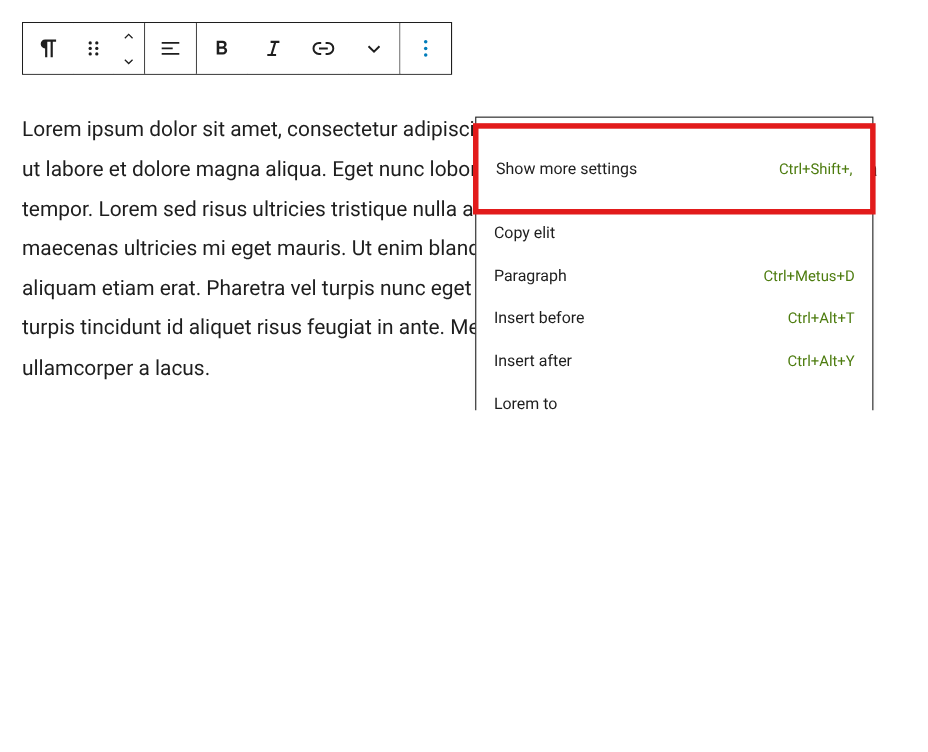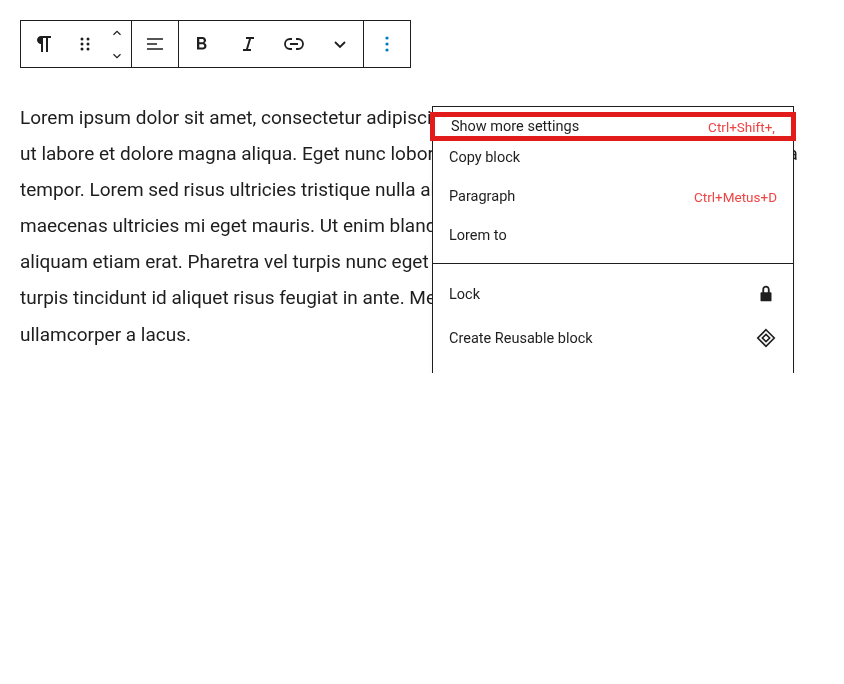--- a/index.html
+++ b/index.html
@@ -87,37 +87,37 @@
     .menu-item {
       display: flex;
       justify-content: space-between;
       align-items: center;
       padding: 11px 16px;
       cursor: pointer;
       font-size: 14.5px;
       color: #1e1e1e;
     }
     .menu-item .shortcut {
-      color: #ef4444;
+      color: #4d7c0f;
       font-size: 13.5px;
     }
     .menu-item .icon-right {
       display: flex;
       align-items: center;
     }
     .menu-item .icon-right svg {
       width: 22px;
       height: 22px;
     }
     .highlight-box {
       border: 5px solid #e21b1b;
       margin: -3px;
     }
     .highlight-box .menu-item {
-      padding: 1px 16px;
+      padding: 28px 16px;
       text-align: right;
     }
   </style>
 </head>
 <body>
 
 <div class="toolbar">
   <div class="toolbar-group">
     <button class="toolbar-btn">
       <svg viewBox="0 0 24 24">
@@ -191,28 +191,36 @@
 
 <div class="dropdown-menu">
   <div class="menu-section">
     <div class="highlight-box">
       <div class="menu-item">
         <span>Show more settings</span>
         <span class="shortcut">Ctrl+Shift+,</span>
       </div>
     </div>
     <div class="menu-item">
-      <span>Copy block</span>
+      <span>Copy elit</span>
       <span class="shortcut"></span>
     </div>
     <div class="menu-item">
       <span>Paragraph</span>
       <span class="shortcut">Ctrl+Metus+D</span>
     </div>
     <div class="menu-item">
+      <span>Insert before</span>
+      <span class="shortcut">Ctrl+Alt+T</span>
+    </div>
+    <div class="menu-item">
+      <span>Insert after</span>
+      <span class="shortcut">Ctrl+Alt+Y</span>
+    </div>
+    <div class="menu-item">
       <span>Lorem to</span>
       <span class="shortcut"></span>
     </div>
   </div>
   <div class="menu-section">
     <div class="menu-item">
       <span>Lock</span>
       <span class="icon-right">
         <svg viewBox="0 0 24 24">
             <path fill="#1e1e1e" d="M12 3c2.2 0 4 1.8 4 4v3h1c.6 0 1 .4 1 1v8c0 .6-.4 1-1 1H7c-.6 0-1-.4-1-1v-8c0-.6.4-1 1-1h1V7c0-2.2 1.8-4 4-4zm0 2c-1.1 0-2 .9-2 2v3h4V7c0-1.1-.9-2-2-2z"></path>

